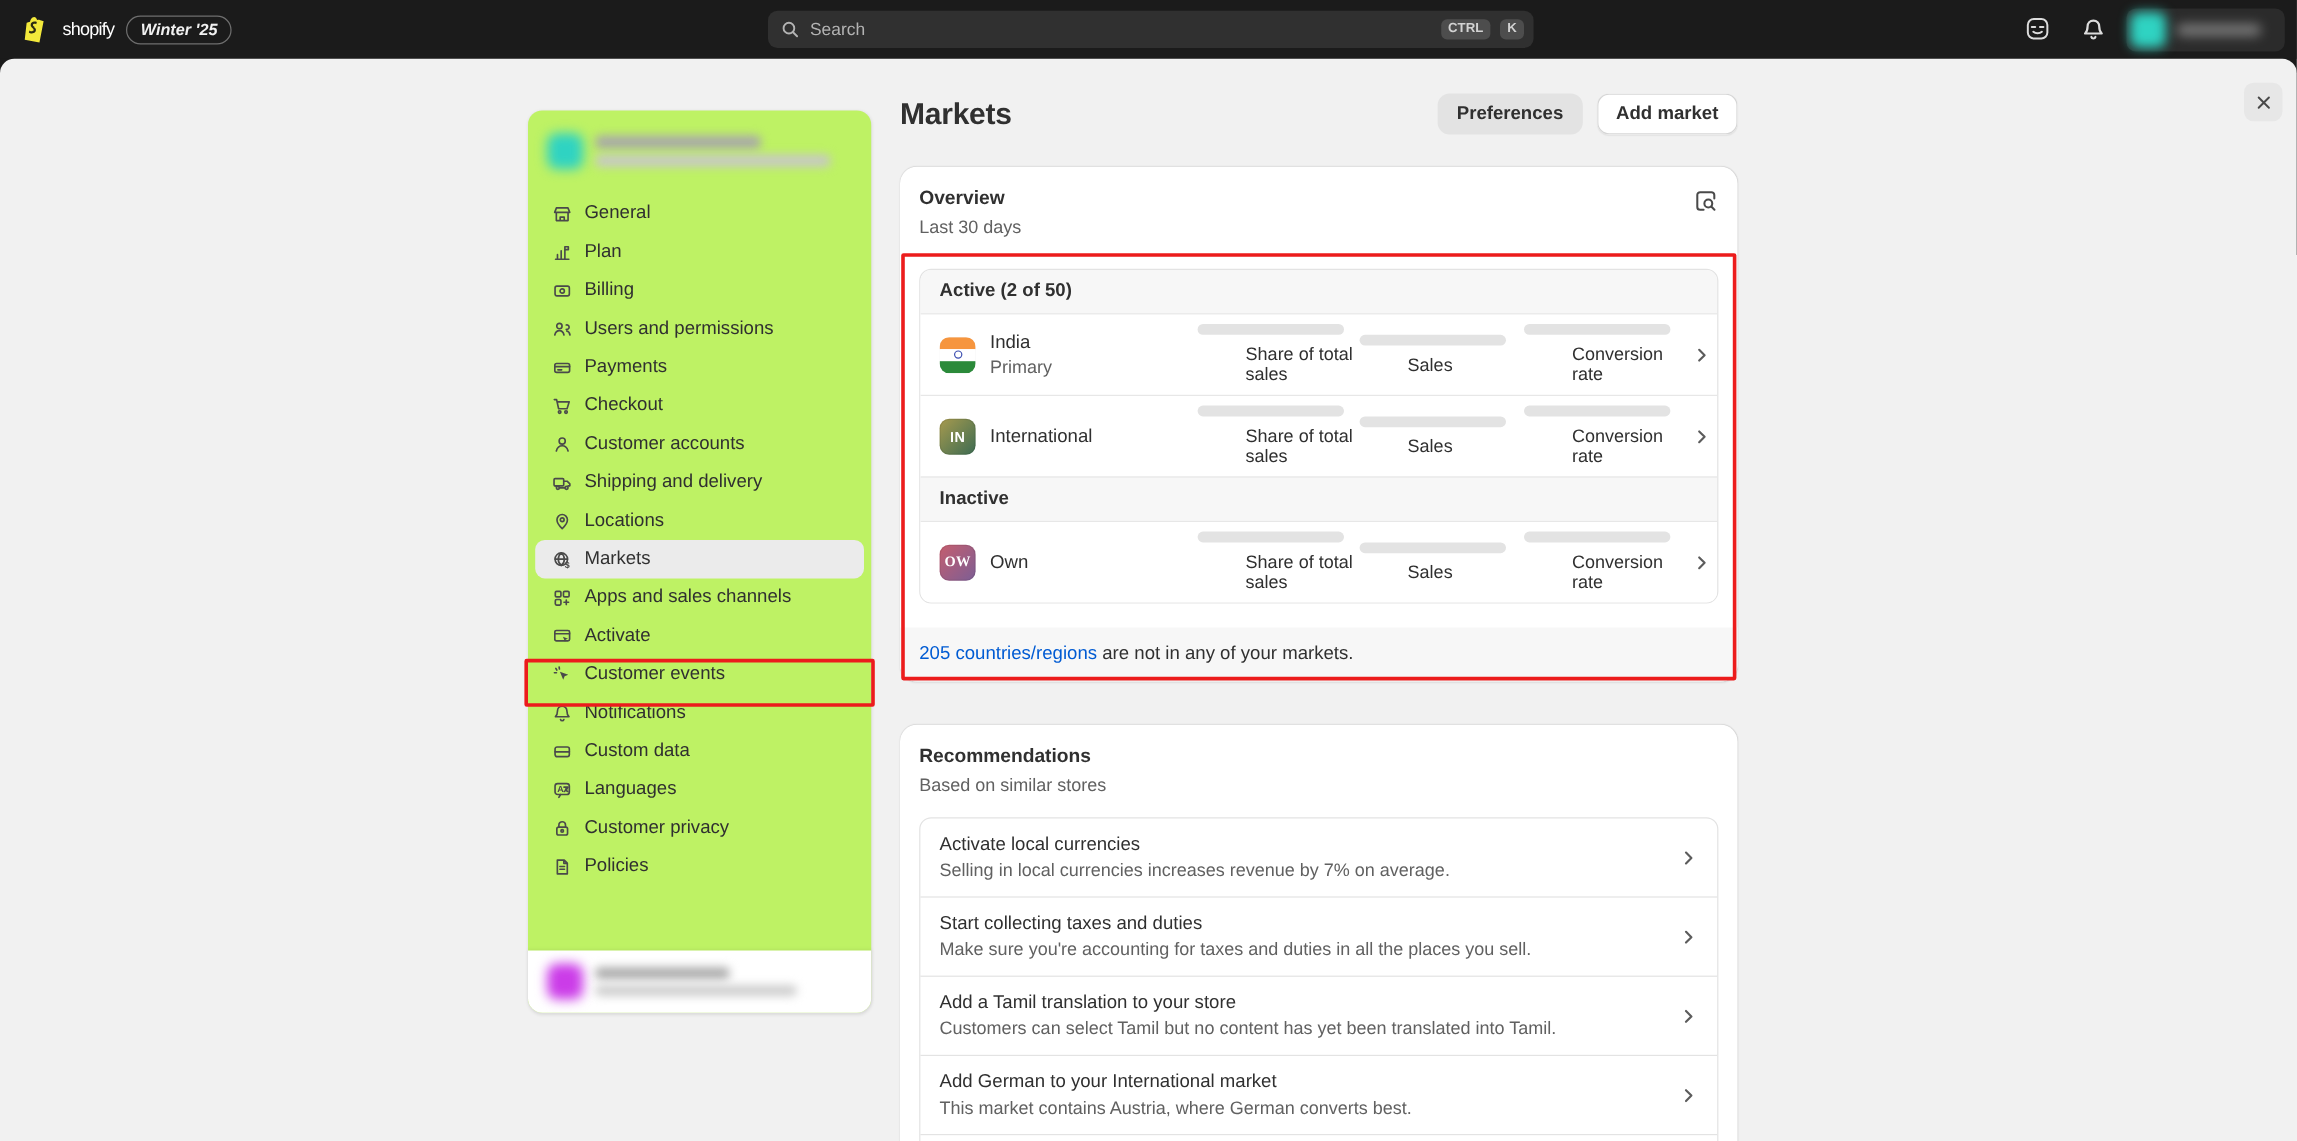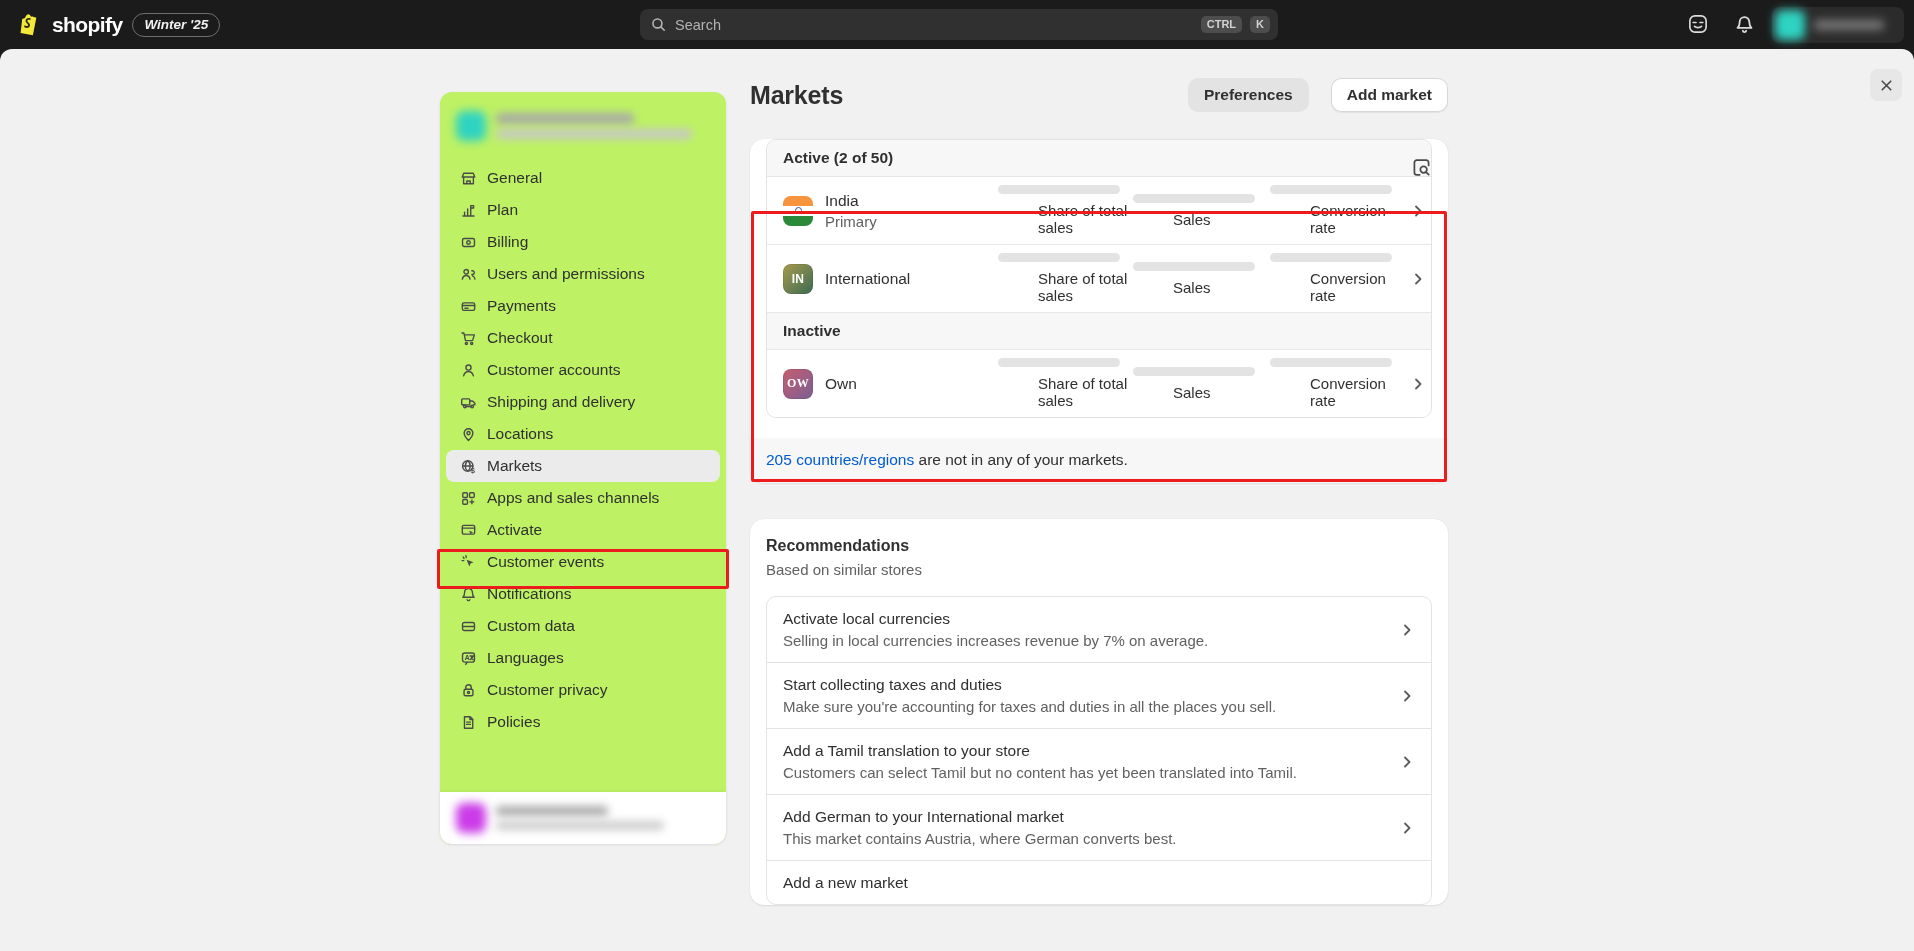--- a/index.html
+++ b/index.html
@@ -5,21 +5,21 @@
   * { box-sizing: border-box; }
   html,body { margin:0; padding:0; }
   body {
     width:1914px; height:951px; overflow:hidden; position:relative;
     background:#1b1b1b; font-family:"Liberation Sans", sans-serif;
     -webkit-font-smoothing:antialiased;
   }
   
   .topbar { position:absolute; top:0; left:0; width:1914px; height:49px; background:#1b1b1b; }
   .brand-wrap { position:absolute; left:16px; top:0; height:49px; display:flex; align-items:center; gap:10px; }
-  .brand-text { color:#fff; font-size:21px; font-weight:700; letter-spacing:-0.6px; }
+  .brand-text { color:#fff; font-size:15px; font-weight:400; letter-spacing:-0.6px; }
   .edition-badge {
     color:#f1f1f1; font-size:13.5px; font-style:italic; font-weight:600;
     border:1.5px solid #6f6f6f; border-radius:999px; padding:3px 11px 4px;
   }
   .searchbar {
     position:absolute; left:640px; top:9px; width:638px; height:31px;
     background:#303030; border-radius:8px; display:flex; align-items:center;
     padding:0 8px 0 10px; gap:8px;
   }
   .search-ph { color:#b3b3b3; font-size:14.5px; flex:1; }
@@ -76,21 +76,21 @@
 
   
   .anno { position:absolute; border:3px solid #ec1c1c; border-radius:2px; pointer-events:none; z-index:50; }
   .anno-markets { left:-3px; top:393px; width:292px; height:40px; }
   .anno-overview { left:1px; top:72px; right:1px; bottom:1px; }
 
   
   .main-col { position:absolute; left:750px; top:26px; width:698px; }
   .main-head { display:flex; align-items:center; justify-content:space-between; height:40px; margin-bottom:24px; }
   .page-title { font-size:25px; font-weight:700; color:#303030; margin:0; letter-spacing:-0.2px; }
-  .head-actions { display:flex; gap:22px; }
+  .head-actions { display:flex; gap:12px; }
   .btn { height:34px; border:none; border-radius:10px; padding:0 16px; font-family:inherit;
          font-size:15.5px; font-weight:600; color:#303030; cursor:pointer; }
   .btn-secondary { background:#e3e3e3; }
   .btn-default { background:#ffffff; box-shadow:0 0 0 1px #d6d6d6 inset, 0 1px 1px rgba(0,0,0,.06); }
 
   .card { background:#fff; border-radius:14px; box-shadow:0 1px 2px rgba(0,0,0,.07), 0 0 1px rgba(0,0,0,.12); position:relative; }
   .card-head { padding:16px 16px 0; }
   .card-title { font-size:16px; font-weight:700; color:#303030; line-height:22px; }
   .card-sub { font-size:15px; color:#616161; line-height:21px; margin-top:2px; }
   .report-btn { position:absolute; top:15px; right:14px; width:26px; height:26px; background:none; border:none; cursor:pointer; display:flex; align-items:center; justify-content:center; }
@@ -386,20 +386,24 @@
 
     <div class="main-head">
       <h1 class="page-title">Markets</h1>
       <div class="head-actions">
         <button class="btn btn-secondary">Preferences</button>
         <button class="btn btn-default">Add market</button>
       </div>
     </div>
 
     <section class="card">
+      <div class="card-head">
+        <div class="card-title">Overview</div>
+        <div class="card-sub">Last 30 days</div>
+      </div>
       <button class="report-btn">
         <span style="display:flex;">
           <svg class="stroke" width="21" height="21" viewBox="0 0 16 16" style="stroke:#4a4a4a;stroke-width:1.3;">
             <path d="M13.4 6.4V4.2a1.8 1.8 0 00-1.8-1.8H4.4a1.8 1.8 0 00-1.8 1.8v7.6a1.8 1.8 0 001.8 1.8h2.2"></path>
             <circle cx="9.6" cy="9.6" r="2.5"></circle>
               <path d="M11.5 11.5l2 2"></path>
           </svg>
         </span>
       </button>
 

